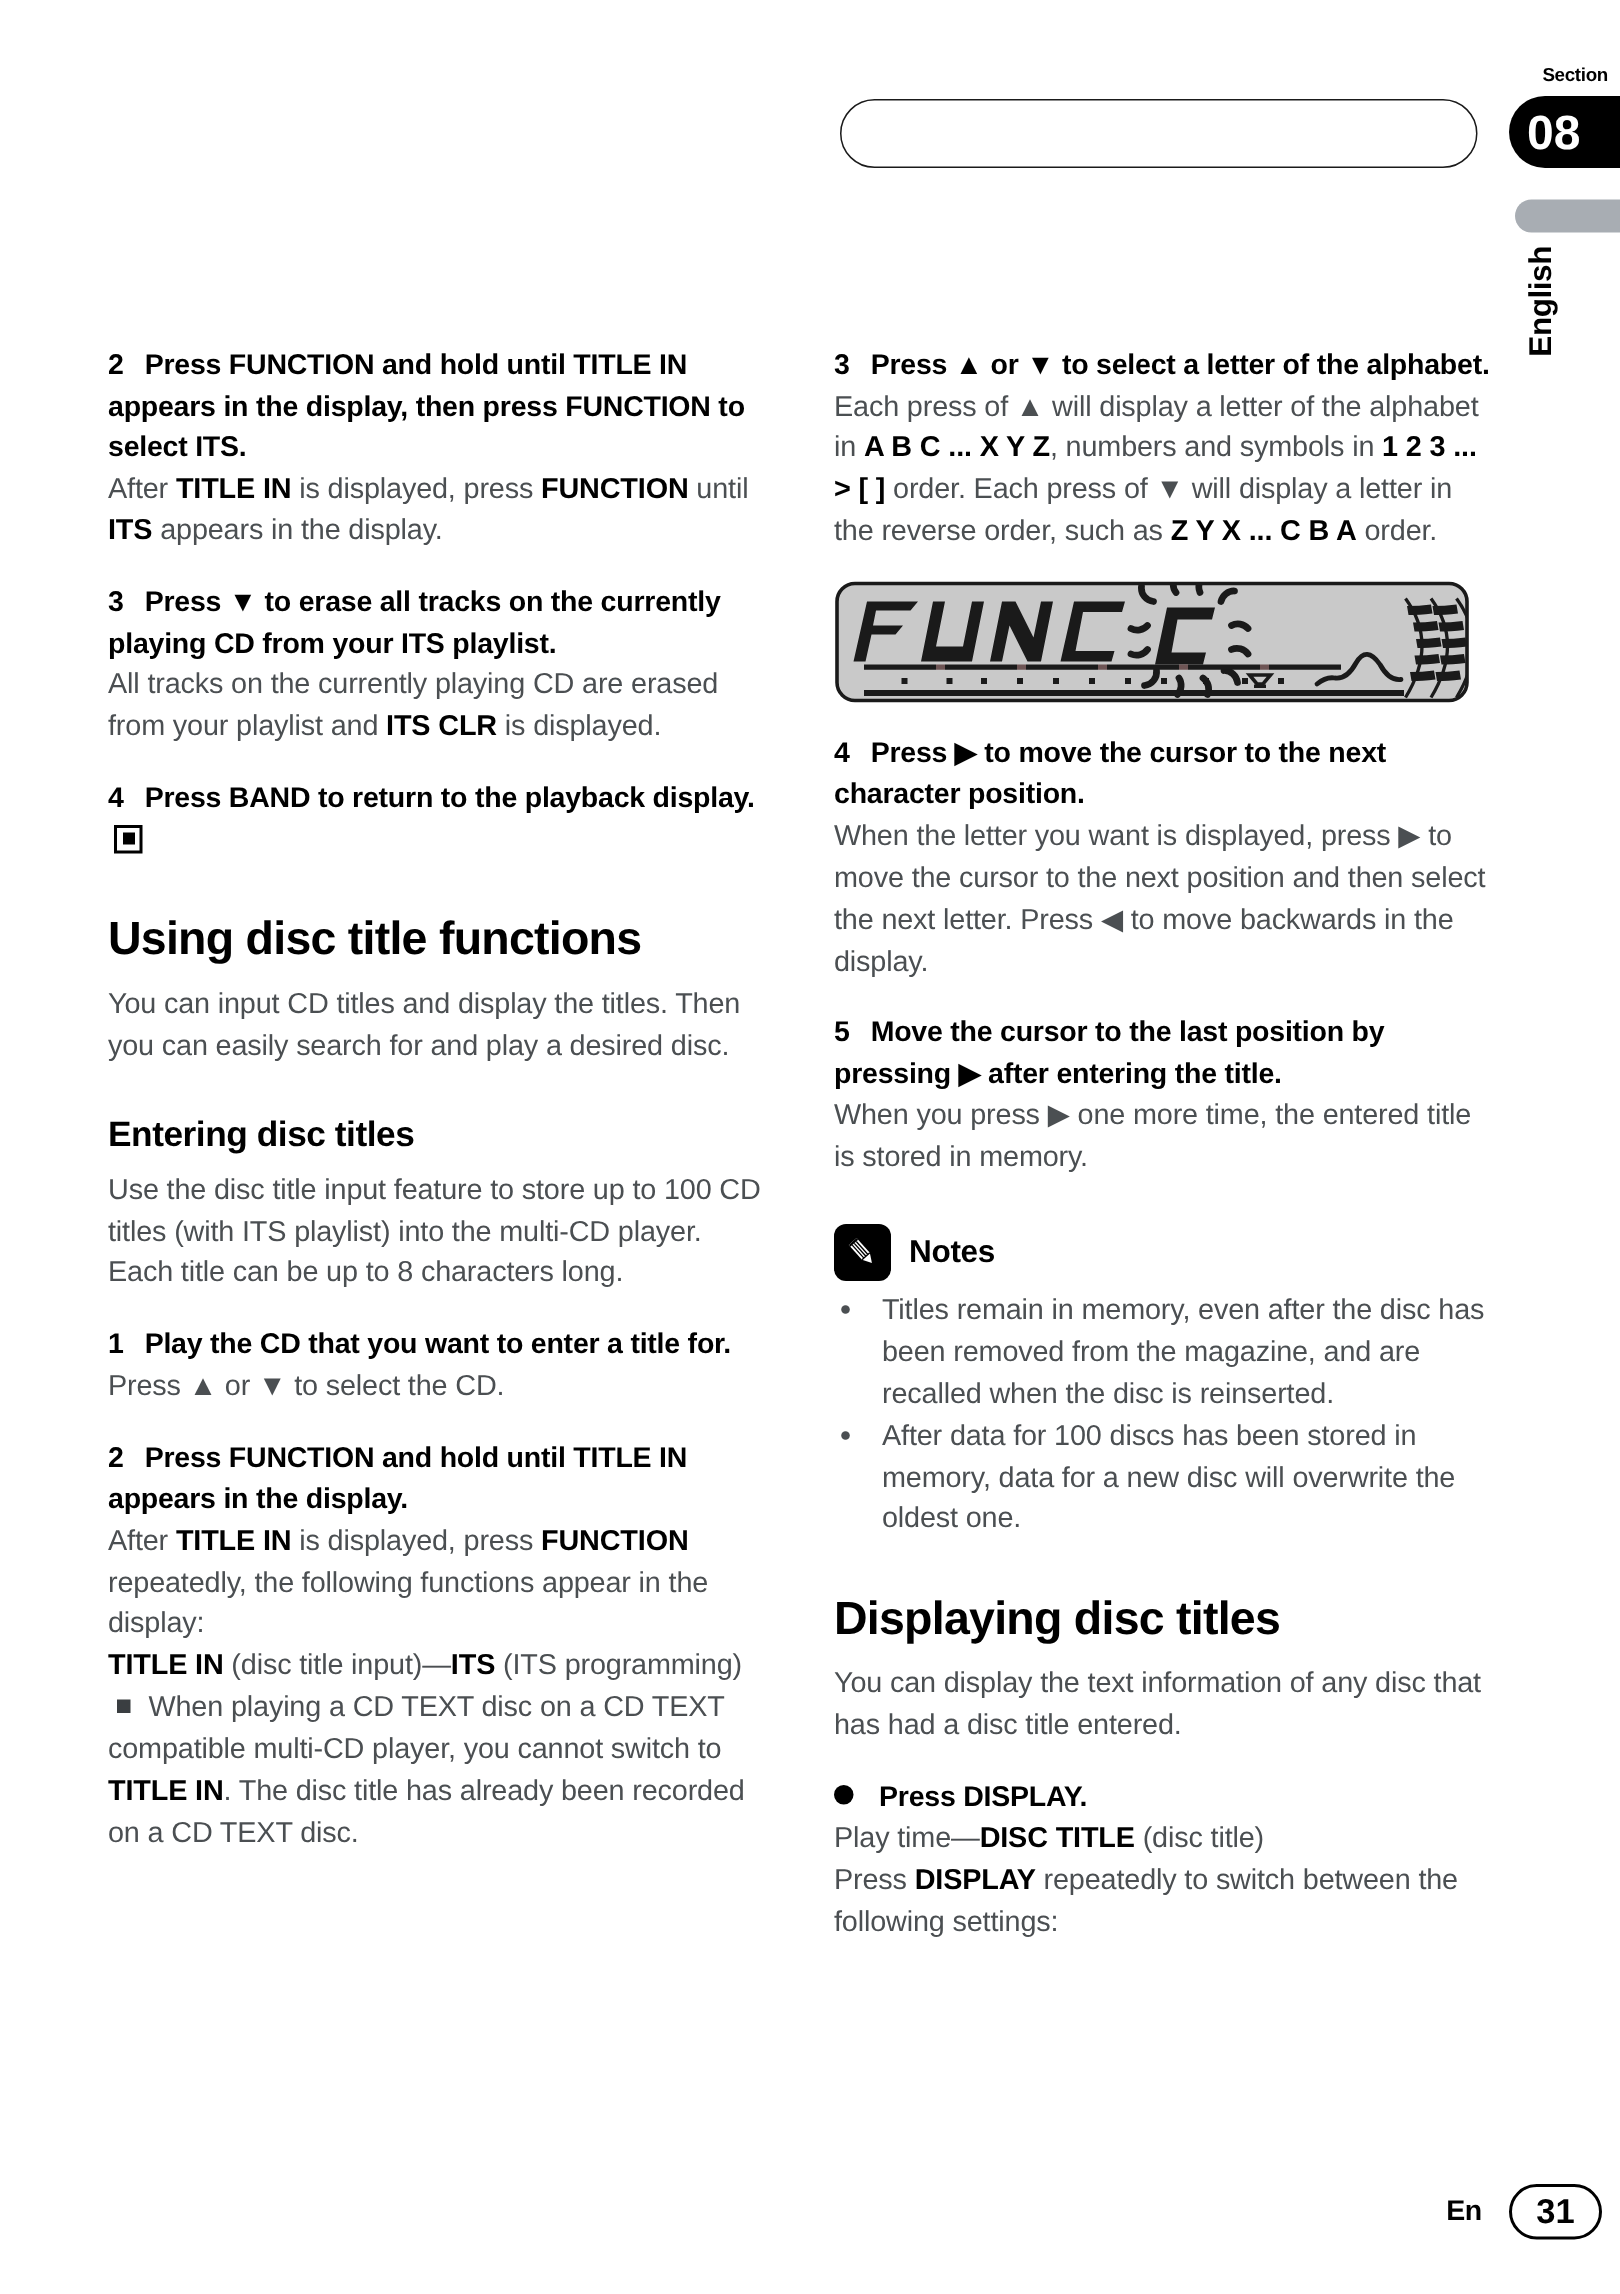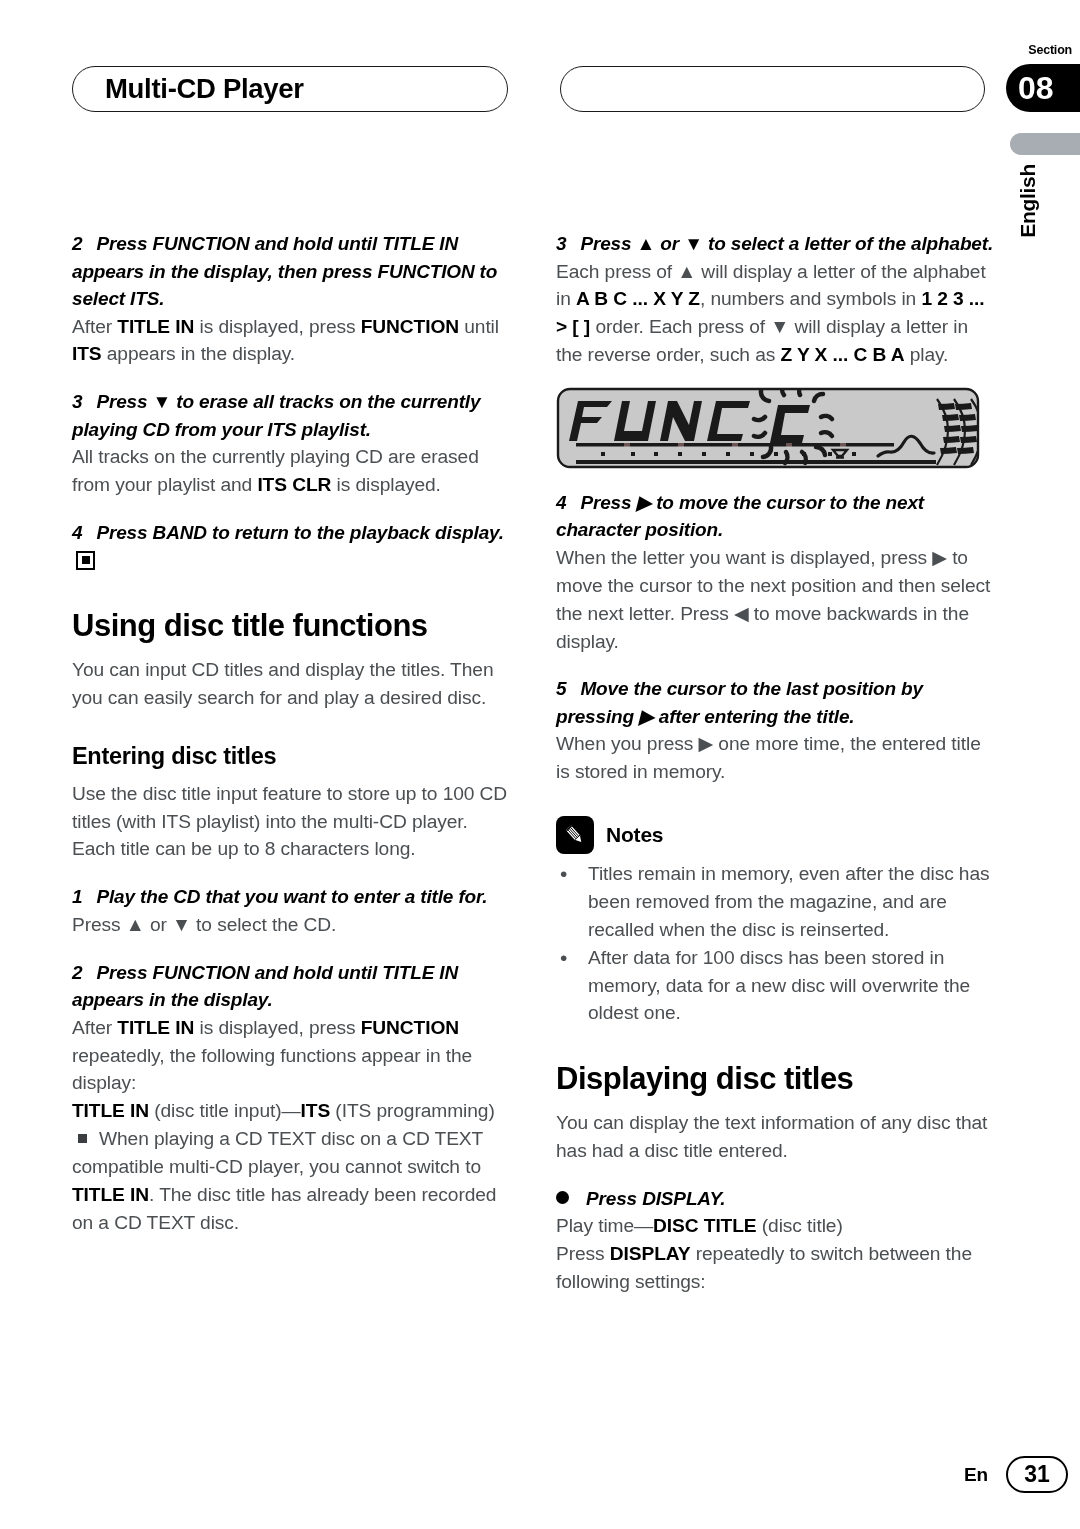--- a/index.html
+++ b/index.html
@@ -125,21 +125,20 @@
     line-height: 1.2;
     margin: 30px 0 10px 0;
   }
   .step {
     font-size: 19px;
     font-weight: bold;
     line-height: 1.45;
     letter-spacing: -0.15px;
     margin: 20px 0 0 0;
     color: #000;
-    font-style: italic;
   }
   .step .num { margin-right: 14px; }
   .body {
     font-size: 19.2px;
     line-height: 1.45;
     letter-spacing: -0.1px;
     color: #4b4f52;
     margin: 0;
     font-weight: 400;
   }
@@ -263,23 +262,20 @@
     font-size: 23px;
     font-weight: bold;
   }
 </style>
 </head>
 <body>
 
 <div class="page">
 
   <div class="header">
-    <div class="hdr-pill left">
-      <span class="hdr-title">Multi-CD Player</span>
-    </div>
     <div class="hdr-pill right"></div>
   </div>
 
   <div class="section-label">Section</div>
   <div class="section-badge">08</div>
   <div class="lang-bar"></div>
   <div class="lang-text">English</div>
 
   <div class="col col-left">
 
@@ -315,21 +311,21 @@
     <p class="body"><b>TITLE IN</b><span> (disc title input)—</span><b>ITS</b><span> (ITS programming)</span></p>
     <p class="body"><span class="bullet-sq"></span><span>When playing a CD TEXT disc on a CD TEXT compatible multi-CD player, you cannot switch to </span><b>TITLE IN</b><span>. The disc title has already been recorded on a CD TEXT disc.</span></p>
 
   </div>
 
   <div class="col col-right">
 
     <p class="step">
       <span class="num">3</span><span>Press ▲ or ▼ to select a letter of the alphabet.</span>
     </p>
-    <p class="body"><span>Each press of ▲ will display a letter of the alphabet in </span><b>A B C ... X Y Z</b><span>, numbers and symbols in </span><b>1 2 3 ... &gt; [ ]</b><span> order. Each press of ▼ will display a letter in the reverse order, such as </span><b>Z Y X ... C B A</b><span> play.</span></p>
+    <p class="body"><span>Each press of ▲ will display a letter of the alphabet in </span><b>A B C ... X Y Z</b><span>, numbers and symbols in </span><b>1 2 3 ... &gt; [ ]</b><span> order. Each press of ▼ will display a letter in the reverse order, such as </span><b>Z Y X ... C B A</b><span> order.</span></p>
 
     <div class="lcd-fig">
       <svg width="424" height="82" viewBox="0 0 424 82">
         <defs>
           <clipPath id="lcdclip">
               <rect x="2" y="2" width="420" height="78" rx="12"></rect>
             </clipPath>
         </defs>
         <rect x="2" y="2" width="420" height="78" rx="12" fill="#c9c9c9" stroke="#1a1a1a" stroke-width="2.4"></rect>
         <g clip-path="url(#lcdclip)">

